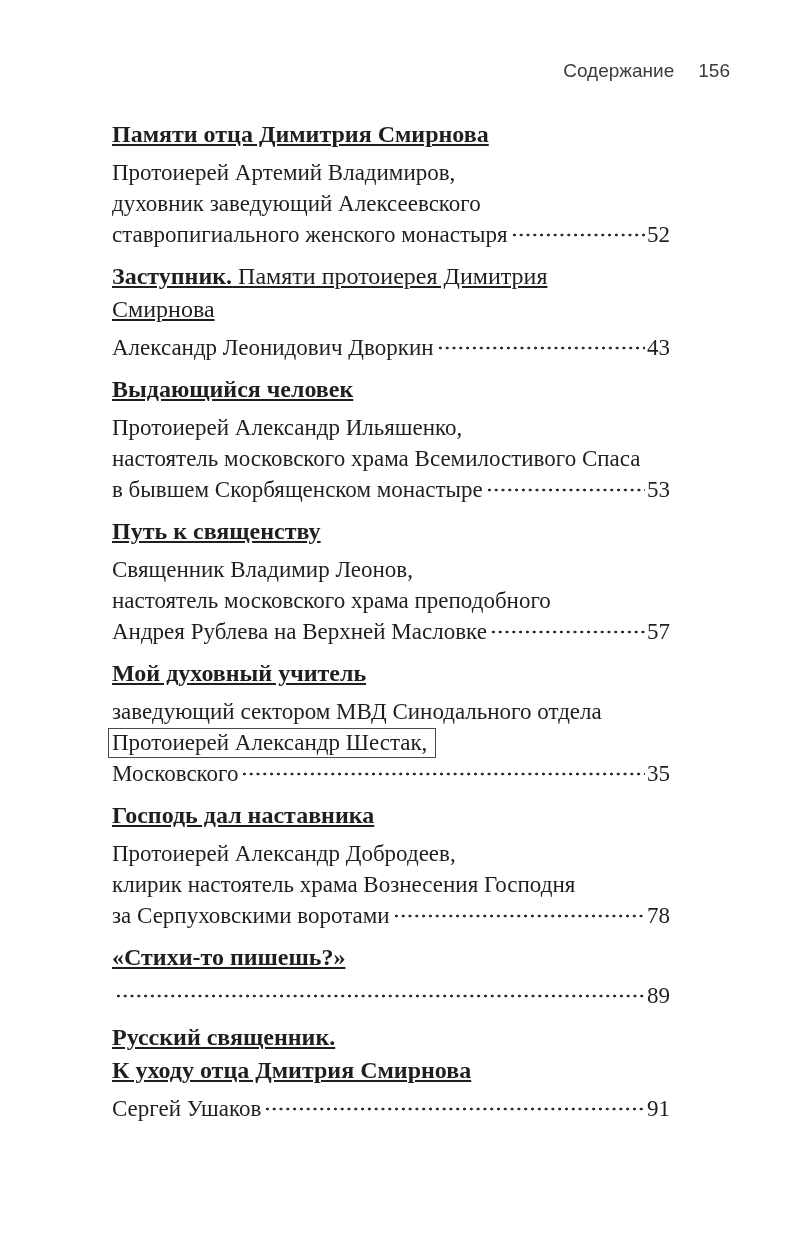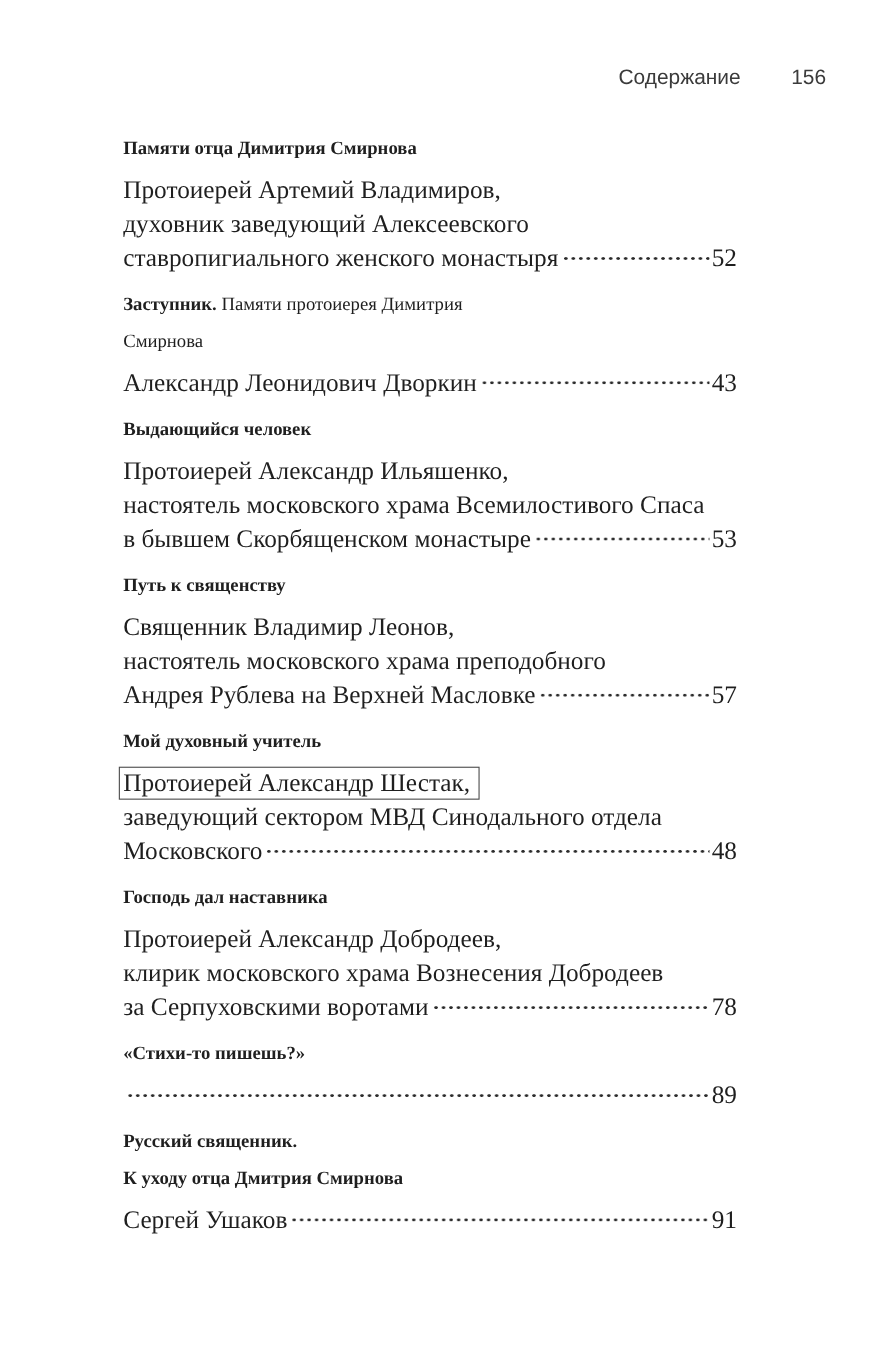--- a/index.html
+++ b/index.html
@@ -9,44 +9,45 @@
     background: #ffffff;
     overflow: hidden;
     position: relative;
   }
 
   
   .page-header {
     display: flex;
     justify-content: flex-end;
     align-items: flex-start;
-    gap: 46px;
-    padding: 60px 52px 0 0;
+    gap: 24px;
+    padding: 60px 73px 0 0;
     font-family: "Liberation Sans", sans-serif;
     font-size: 19px;
     font-weight: 500;
     color: #3b3b3b;
   }
 
   
   .toc {
     margin: 36px 133px 0 112px;
     font-family: "Liberation Serif", "DejaVu Serif", serif;
     font-size: 23px;
     line-height: 31px;
     color: #1f1f1f;
   }
 
   .entry { margin-bottom: 10px; cursor: pointer; }
 
   .titles { margin-bottom: 6px; }
   .title-line {
-    font-size: 17px;
+    font-size: 24px;
     line-height: 33px;
     white-space: nowrap;
+    text-decoration: underline;
   }
   .title-line .tb { font-weight: 700; }
   .title-line .tr { font-weight: 400; }
 
   .body-line { white-space: nowrap; }
 
   .boxed {
     border: 1px solid #4a4a4a;
     padding: 1px 8px 2px 3px;
     margin-left: -4px;
@@ -133,37 +134,37 @@
       <span class="dots"></span>
       <span class="pnum">57</span>
     </div>
   </section>
 
   <section class="entry">
     <div class="titles">
           <div class="title-line"><span class="tb">Мой духовный учитель</span></div>
         </div>
     <div class="bodylines">
+          <div class="body-line">заведующий сектором МВД Синодального отдела</div>
           <div class="body-line"><span class="boxed">Протоиерей Александр Шестак,</span></div>
-          <div class="body-line">заведующий сектором МВД Синодального отдела</div>
         </div>
     <div class="lastline">
       <span class="txt">Московского</span>
       <span class="dots"></span>
-      <span class="pnum">48</span>
+      <span class="pnum">35</span>
     </div>
   </section>
 
   <section class="entry">
     <div class="titles">
           <div class="title-line"><span class="tb">Господь дал наставника</span></div>
         </div>
     <div class="bodylines">
           <div class="body-line">Протоиерей Александр Добродеев,</div>
-          <div class="body-line">клирик московского храма Вознесения Добродеев</div>
+          <div class="body-line">клирик настоятель храма Вознесения Господня</div>
         </div>
     <div class="lastline">
       <span class="txt">за Серпуховскими воротами</span>
       <span class="dots"></span>
       <span class="pnum">78</span>
     </div>
   </section>
 
   <section class="entry">
     <div class="titles">

